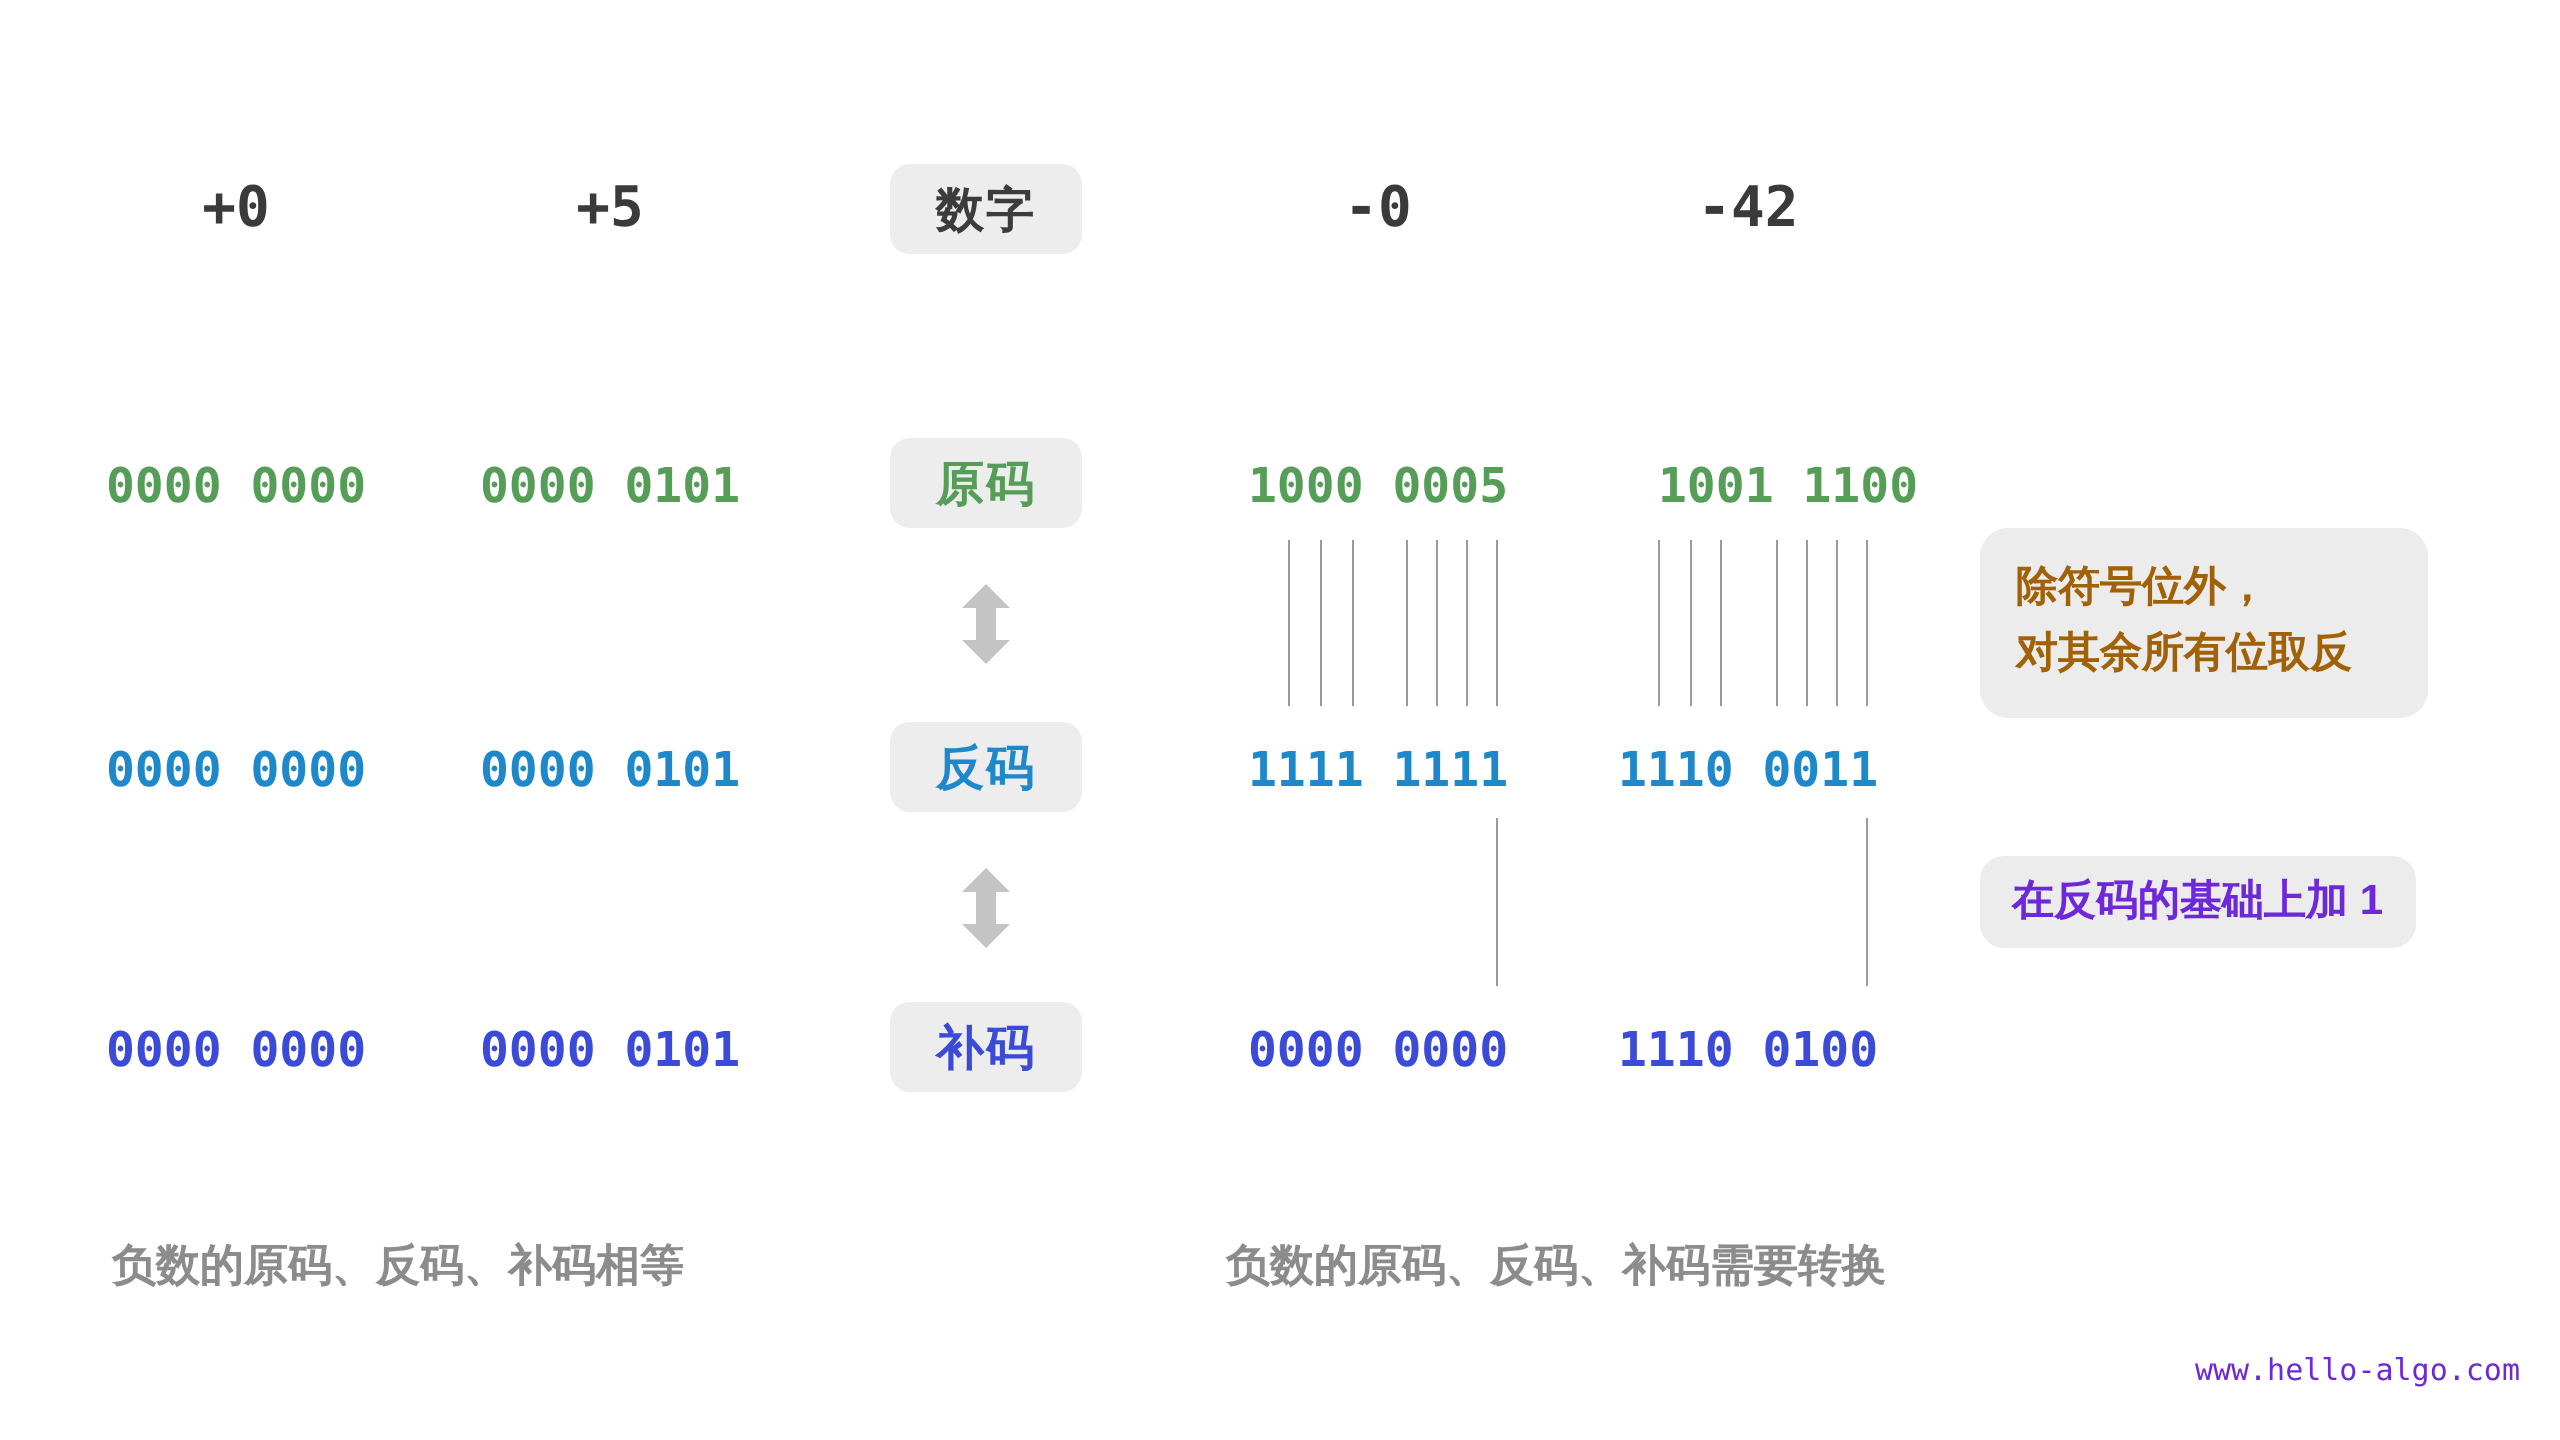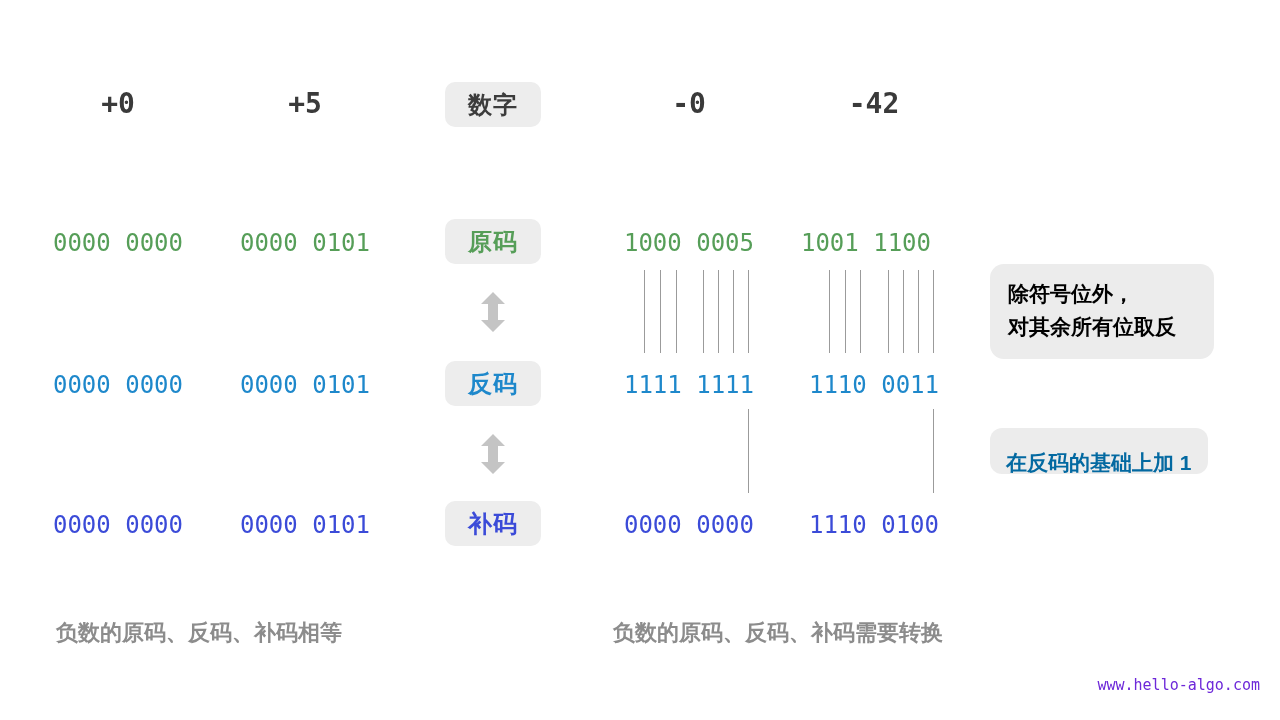--- a/index.html
+++ b/index.html
@@ -1,54 +1,54 @@
 <!DOCTYPE html>
 <html><head>
 <meta charset="utf-8">
 <style>
   html,body{margin:0;padding:0;background:#ffffff;}
   .stage{position:relative;width:1280px;height:720px;background:#ffffff;overflow:hidden;
          font-family:"Liberation Sans",sans-serif;}
   .num{position:absolute;width:120px;text-align:center;
        font-family:"DejaVu Sans Mono",monospace;font-weight:bold;font-size:28px;color:#3a3a3a;}
   .bits{position:absolute;width:180px;text-align:center;
-        font-family:"DejaVu Sans Mono",monospace;font-weight:normal;font-size:24px;white-space:nowrap;}
+        font-family:"DejaVu Sans Mono",monospace;font-weight:bold;font-size:24px;white-space:nowrap;}
   .c-green{color:#569e58;}
   .c-blue{color:#1e88cb;}
   .c-indigo{color:#3b4bd8;}
   .c-dark{color:#3c3c3c;}
   .tag{position:absolute;left:445px;width:96px;height:45px;background:#ededed;border-radius:10px;
        display:flex;align-items:center;justify-content:center;
        font-weight:bold;font-size:24px;letter-spacing:1px;text-align:right;}
   .vline{position:absolute;width:1px;background:#9b9b9b;}
   .arrow{position:absolute;left:480px;width:26px;height:40px;}
-  .note{position:absolute;background:#ececec;border-radius:14px;color:#000000;
+  .note{position:absolute;background:#ececec;border-radius:14px;color:#a16207;
         font-weight:bold;font-size:21px;line-height:33px;padding:13px 18px;box-sizing:border-box;}
-  .note2{position:absolute;background:#ececec;border-radius:12px;color:#0369a1;
-         font-weight:bold;font-size:21px;line-height:46px;height:46px;padding:12px 16px;
+  .note2{position:absolute;background:#ececec;border-radius:12px;color:#6d28d9;
+         font-weight:bold;font-size:21px;line-height:46px;height:46px;padding:0 16px;
          box-sizing:border-box;white-space:nowrap;}
   .caption{position:absolute;font-weight:bold;font-size:22px;color:#8c8c8c;white-space:nowrap;}
   .watermark{position:absolute;left:1040px;top:676px;width:220px;text-align:right;
              font-family:"DejaVu Sans Mono",monospace;font-size:15px;color:#6d28d9;}
 </style>
 </head>
 <body>
 
 <div class="stage">
 
   <div class="num" style="left:58px;top:87px">+0</div>
   <div class="num" style="left:245px;top:87px">+5</div>
   <div class="num" style="left:629px;top:87px">-0</div>
   <div class="num" style="left:814px;top:87px">-42</div>
   <div class="tag c-dark" style="top:82px">数字</div>
 
   <div class="bits c-green" style="left:28px;top:229px">0000 0000</div>
   <div class="bits c-green" style="left:215px;top:229px">0000 0101</div>
   <div class="bits c-green" style="left:599px;top:229px">1000 0005</div>
-  <div class="bits c-green" style="left:776px;top:229px">1001 1100</div>
+  <div class="bits c-green" style="left:804px;top:229px">1001 1100</div>
   <div class="tag c-green" style="top:219px">原码</div>
 
   <div class="vline" style="left:644px;top:270px;height:83px"></div>
   <div class="vline" style="left:660px;top:270px;height:83px"></div>
   <div class="vline" style="left:676px;top:270px;height:83px"></div>
   <div class="vline" style="left:703px;top:270px;height:83px"></div>
   <div class="vline" style="left:718px;top:270px;height:83px"></div>
   <div class="vline" style="left:733px;top:270px;height:83px"></div>
   <div class="vline" style="left:748px;top:270px;height:83px"></div>
 

